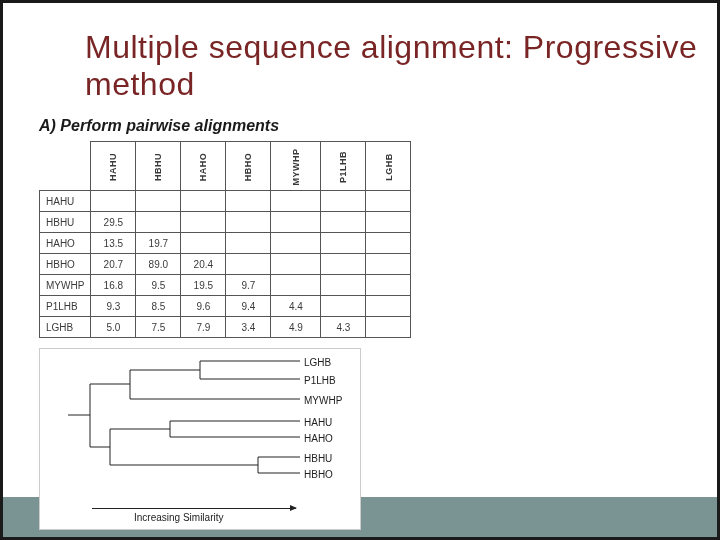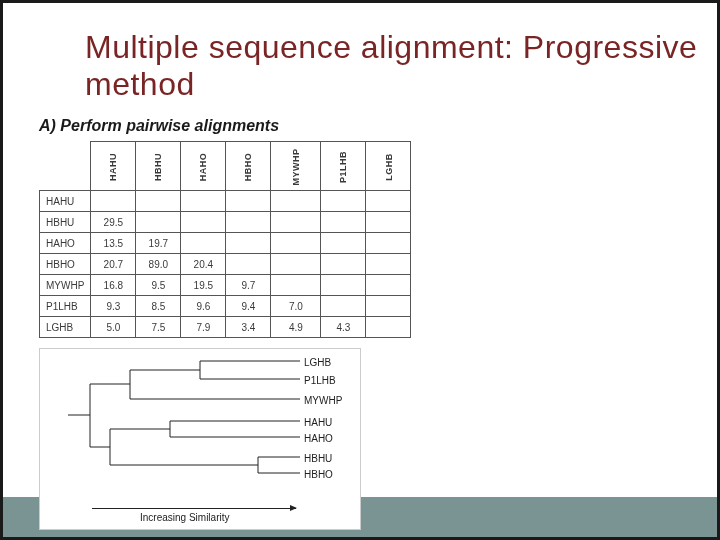--- a/index.html
+++ b/index.html
@@ -12,21 +12,21 @@
   .tbl{border-collapse:collapse;font-size:10px;color:#3a3a3a}
   .tbl th,.tbl td{border:1px solid #555;padding:2px 6px;height:16px;min-width:32px;text-align:center;background:#fff}
   .tbl th.rh{text-align:left;font-weight:400}
   .tbl th.ch span{display:inline-block;transform:rotate(-90deg);white-space:nowrap;font-size:9px;letter-spacing:0.5px}
   .tbl th.ch{height:44px;vertical-align:middle}
   .corner{border:none!important;background:transparent!important}
 
   .dendro{position:relative;width:320px;height:180px;margin:6px 0 0 36px;border:1px solid #ccc;background:#fff}
   .dendro svg{position:absolute;left:0;top:0}
   .lab{position:absolute;font-size:10px;color:#222;left:264px}
-  .axislabel{position:absolute;bottom:6px;left:100px;font-size:10px;color:#222}
+  .axislabel{position:absolute;bottom:6px;left:94px;font-size:10px;color:#222}
   .arrow{position:absolute;bottom:20px;left:52px;width:204px;height:1px;background:#222}
   .arrow:after{content:"";position:absolute;right:-1px;top:-3px;border-left:7px solid #222;border-top:3px solid transparent;border-bottom:3px solid transparent}
 </style>
 </head>
 <body>
 
 <div class="slide">
   <div class="band"></div>
 
   <div class="title">Multiple  sequence alignment: Progressive method</div>
@@ -94,21 +94,21 @@
             <td></td>
             <td></td>
             <td></td>
           </tr>
           <tr>
             <th class="rh">P1LHB</th>
             <td>9.3</td>
             <td>8.5</td>
             <td>9.6</td>
             <td>9.4</td>
-            <td>7.0</td>
+            <td>4.4</td>
             <td></td>
             <td></td>
           </tr>
           <tr>
             <th class="rh">LGHB</th>
             <td>5.0</td>
             <td>7.5</td>
             <td>7.9</td>
             <td>3.4</td>
             <td>4.9</td>

